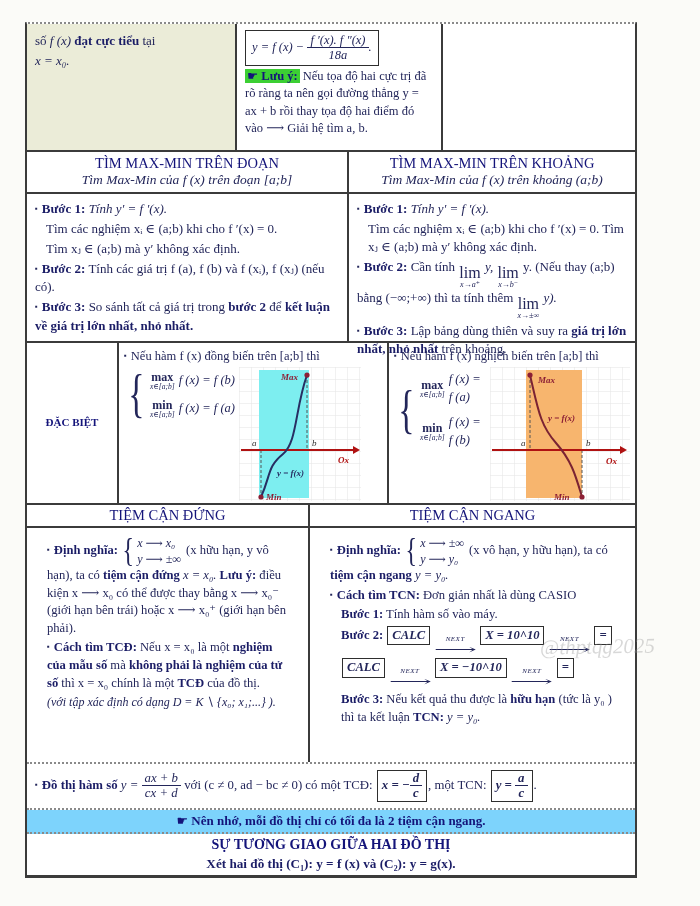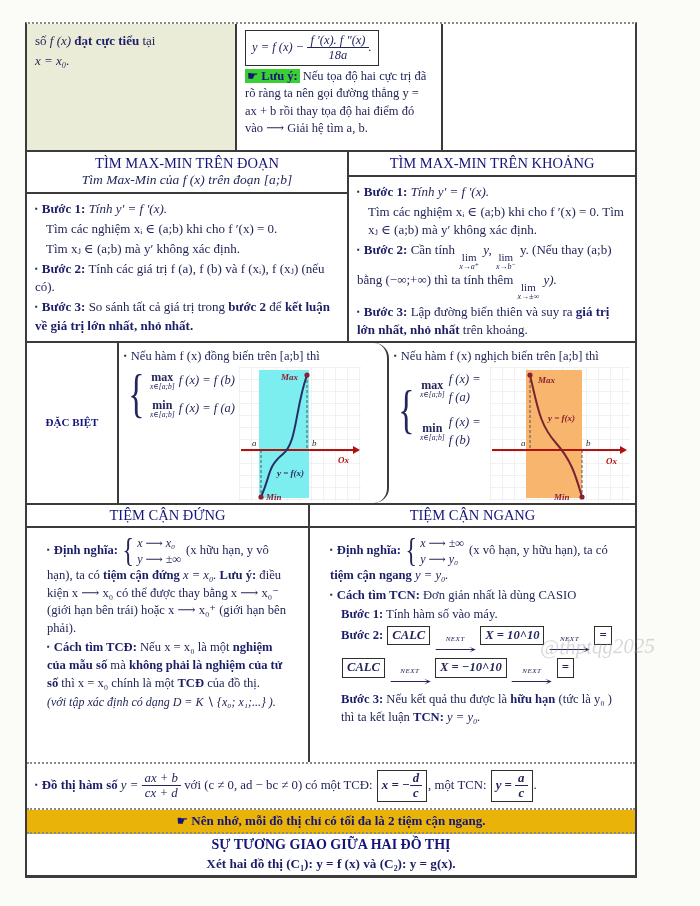--- a/index.html
+++ b/index.html
@@ -37,27 +37,27 @@
   .fbox{display:inline-block;border:1.5px solid #2e2e2e;padding:2px 6px;font-style:italic;}
   .frac{display:inline-flex;flex-direction:column;align-items:center;vertical-align:middle;line-height:1.15;font-style:italic;}
   .frac .num{padding:0 3px;border-bottom:1.2px solid #23265a;}
   .hl{background:#3ccf33;font-weight:bold;color:#14147a;padding:0 2px;}
   
   .r2{height:191px;}
   .col-doan{width:320px;}
   .col-khoang{flex:1;}
   .mm-body{padding:4px 8px;font-size:13px;}
   .lim{display:inline-flex;flex-direction:column;align-items:center;vertical-align:-7px;line-height:1;margin:0 1px;}
-  .lim-top{font-size:11px;}
+  .lim-top{font-size:16px;}
   .lim-sub{font-size:8px;font-style:italic;}
   
   .r3{height:162px;}
   .db-label{width:90px;display:flex;align-items:center;justify-content:center;font-weight:bold;color:#14147a;font-size:11px;}
   .half{box-sizing:border-box;padding:3px 5px;font-size:12.5px;}
-  .half-l{width:270px;border-radius:15px;}
+  .half-l{width:270px;}
   .half-r{flex:1;}
   .db-flex{display:flex;align-items:flex-start;gap:4px;}
   .sys{display:inline-flex;align-items:center;margin-top:4px;}
   .brace::before{content:"{";font-size:52px;font-weight:200;line-height:0.9;display:inline-block;transform:scaleX(.65);color:#23265a;}
   .sys-col{display:flex;flex-direction:column;gap:8px;margin-left:1px;}
   .mm{display:flex;align-items:center;gap:4px;}
   .mm-stack{display:inline-flex;flex-direction:column;align-items:center;line-height:1;}
   .mm-top{font-size:12px;font-weight:bold;}
   .mm-sub{font-size:7.5px;font-style:italic;}
   .mm-eq{font-size:12.5px;}
@@ -76,21 +76,21 @@
   .cases{display:inline-flex;align-items:flex-end;vertical-align:middle;margin:0 2px;}
   .cbrace::before{content:"{";font-size:34px;font-weight:200;line-height:.9;display:inline-block;transform:scaleX(.7);color:#23265a;}
   .cases-col{display:flex;flex-direction:column;font-style:italic;font-size:12px;line-height:1.35;margin-left:1px;}
   .vbox{display:inline-block;border:1.4px solid #2e2e2e;padding:0 4px;font-style:italic;font-weight:bold;margin:0 1px;}
   .na{display:inline-flex;flex-direction:column;align-items:center;line-height:1;vertical-align:-2px;margin:0 3px;width:42px;}
   .na-label{font-size:7px;font-style:italic;letter-spacing:.5px;}
   .na-arrow::before{content:"⟶";display:inline-block;transform:scaleX(2.3);font-size:13px;}
   .small-note{font-style:italic;font-size:12px;}
   
   .r5{height:47px;align-items:center;padding:2px 8px;font-size:12.8px;}
-  .r6{height:24px;align-items:center;justify-content:center;background:#eab308;font-weight:bold;color:#14147a;font-size:13px;}
+  .r6{height:24px;align-items:center;justify-content:center;background:#7dd3fc;font-weight:bold;color:#14147a;font-size:13px;}
   .r7{flex:1;flex-direction:column;align-items:center;justify-content:center;padding:2px;}
   .r7-title{font-weight:bold;color:#14147a;font-size:14px;line-height:1.3;}
   .r7-line{font-size:13.2px;}
   .watermark{
     position:absolute;left:540px;top:632px;width:170px;
     font-size:21px;font-style:italic;color:#9a9a9a;opacity:.38;
     transform:rotate(-1deg);pointer-events:none;
   }
   .nw{white-space:nowrap;}
 </style>
@@ -127,35 +127,36 @@
         <p class="p"><span class="bu"></span><span class="b">Bước 1:</span><span class="it"> Tính y′ = f ′(x).</span></p>
         <p class="p ind">Tìm các nghiệm xᵢ ∈ (a;b) khi cho f ′(x) = 0.</p>
         <p class="p ind">Tìm xⱼ ∈ (a;b) mà y′ không xác định.</p>
         <p class="p"><span class="bu"></span><span class="b">Bước 2:</span><span> Tính các giá trị f (a), f (b) và f (xᵢ), f (xⱼ) (nếu có).</span></p>
         <p class="p"><span class="bu"></span><span class="b">Bước 3:</span><span> So sánh tất cả giá trị trong </span><span class="b">bước 2</span><span> để </span><span class="b">kết luận về giá trị lớn nhất, nhỏ nhất.</span></p>
       </div>
     </div>
     <div class="col-khoang">
       <div class="sec-head">
         <div class="sec-title">TÌM MAX-MIN TRÊN KHOẢNG</div>
+        <div class="sec-sub it">Tìm Max-Min của f (x) trên khoảng (a;b)</div>
       </div>
       <div class="mm-body">
         <p class="p"><span class="bu"></span><span class="b">Bước 1:</span><span class="it"> Tính y′ = f ′(x).</span></p>
         <p class="p ind">Tìm các nghiệm xᵢ ∈ (a;b) khi cho f ′(x) = 0. Tìm xⱼ ∈ (a;b) mà y′ không xác định.</p>
         <p class="p"><span class="bu"></span><span class="b">Bước 2:</span><span> Cần tính </span><span class="lim">
               <span class="lim-top">lim</span>
               <span class="lim-sub">x→a⁺</span>
             </span><span class="it"> y, </span><span class="lim">
               <span class="lim-top">lim</span>
               <span class="lim-sub">x→b⁻</span>
             </span><span> y. (Nếu thay (a;b) bằng (−∞;+∞) thì ta tính thêm </span><span class="lim">
               <span class="lim-top">lim</span>
               <span class="lim-sub">x→±∞</span>
             </span><span class="it"> y).</span></p>
-        <p class="p"><span class="bu"></span><span class="b">Bước 3:</span><span> Lập đường biến thiên và suy ra </span><span class="b">giá trị lớn nhất, nhỏ nhất</span><span> trên khoảng.</span></p>
+        <p class="p"><span class="bu"></span><span class="b">Bước 3:</span><span> Lập bảng dùng thiên và suy ra </span><span class="b">giá trị lớn nhất, nhỏ nhất</span><span> trên khoảng.</span></p>
       </div>
     </div>
   </div>
 
   <div class="row r3 bb-solid">
     <div class="db-label br-solid">ĐẶC BIỆT</div>
 
     <div class="half half-l br-solid">
       <p class="p"><span class="bu"></span><span>Nếu hàm f (x) đồng biến trên [a;b] thì</span></p>
       <div class="db-flex">

